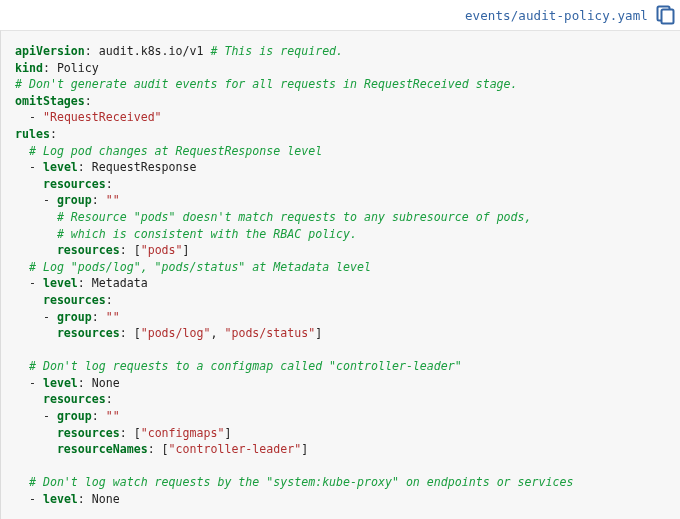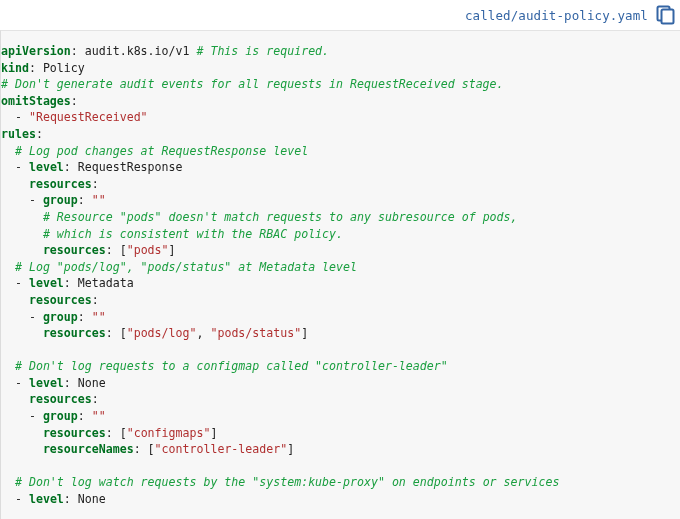--- a/index.html
+++ b/index.html
@@ -55,21 +55,21 @@
   .code-block {
     position: relative;
     background: #f7f7f7;
     border-top: 1px solid #e3e3e3;
     border-left: 1px solid #dcdcdc;
     height: 489px;
     overflow: hidden;
     box-sizing: border-box;
   }
   .code-inner {
-    padding: 12px 0 0 0;
+    padding: 12px 0 0 14px;
   }
   pre.code {
     margin: 0;
     font-family: "DejaVu Sans Mono", monospace;
     font-size: 11.6px;
     line-height: 16.6px;
     color: #222222;
     white-space: pre;
     tab-size: 2;
   }
@@ -84,21 +84,21 @@
   .s  { color: #b03030; }                      
   .p  { color: #333333; }                      
   .v  { color: #222222; }                      
 </style>
 </head>
 <body>
 
 <div class="page">
 
   <div class="code-header">
-    <span class="filename">called/audit-policy.yaml</span>
+    <span class="filename">events/audit-policy.yaml</span>
 
     <span class="copy-button" title="copy">
       <svg width="22" height="22" viewBox="0 0 22 22" aria-hidden="true">
         <rect x="3.5" y="2.5" width="12" height="14" rx="1.5" ry="1.5" fill="#ffffff" stroke="#3465a4" stroke-width="2"></rect>
         <rect x="7.5" y="5.5" width="12" height="14" rx="1.5" ry="1.5" fill="#ffffff" stroke="#3465a4" stroke-width="2"></rect>
       </svg>
     </span>
   </div>
 
   <div class="code-block">

